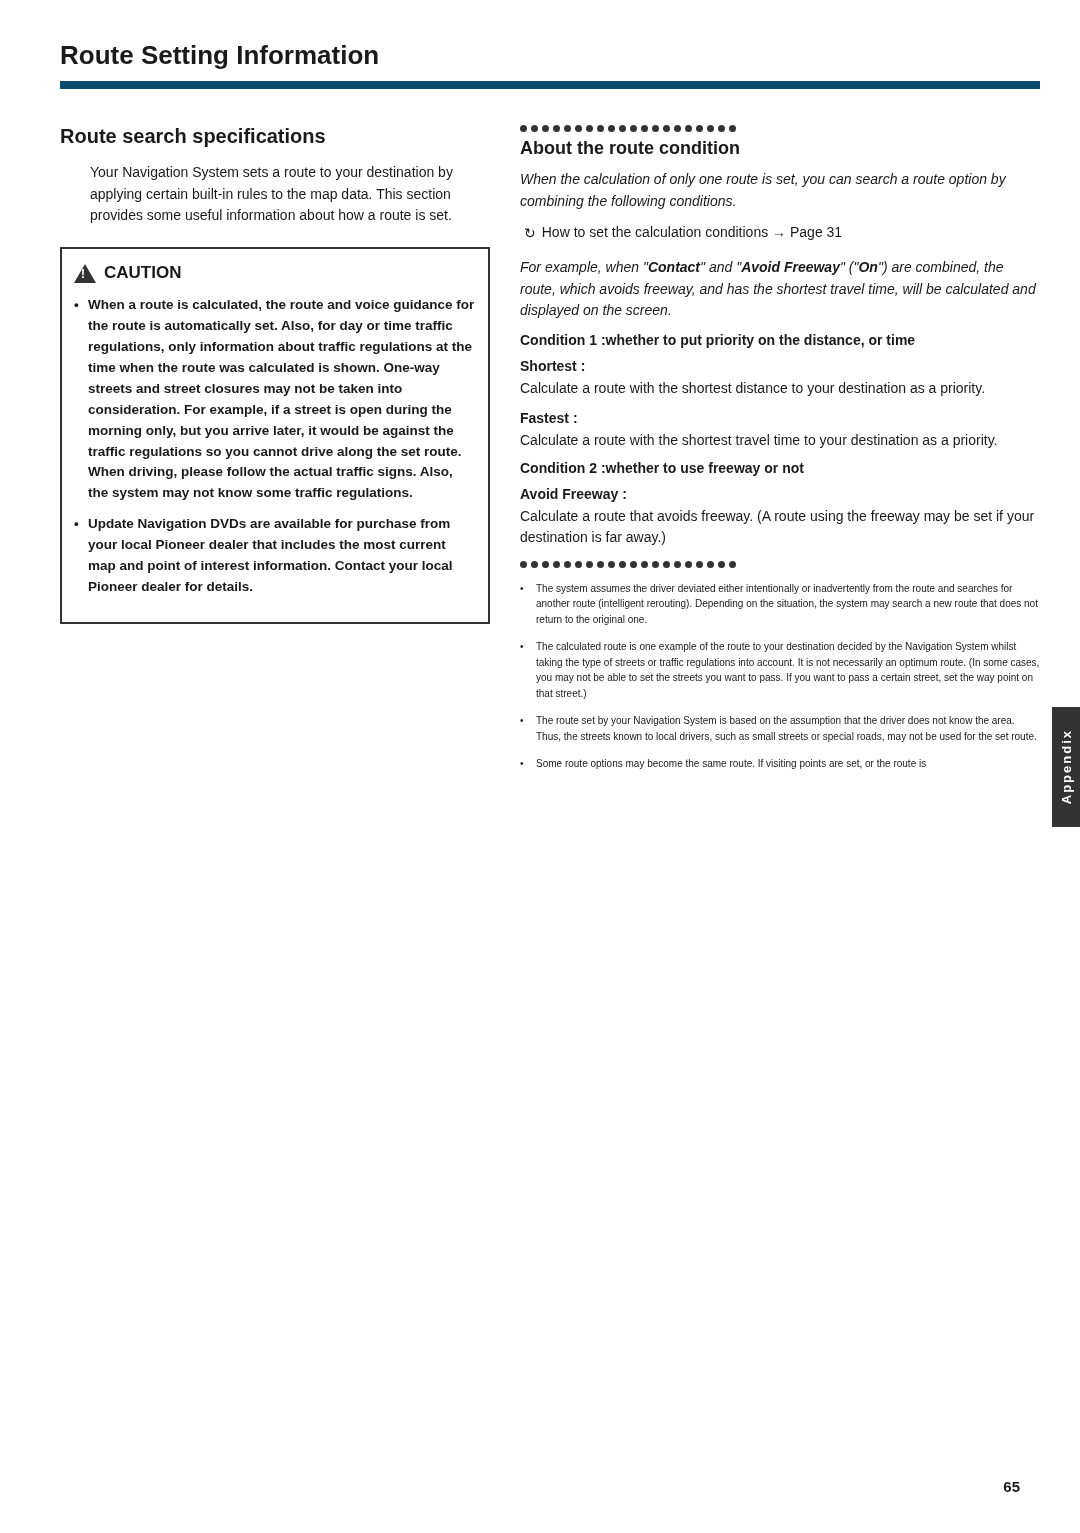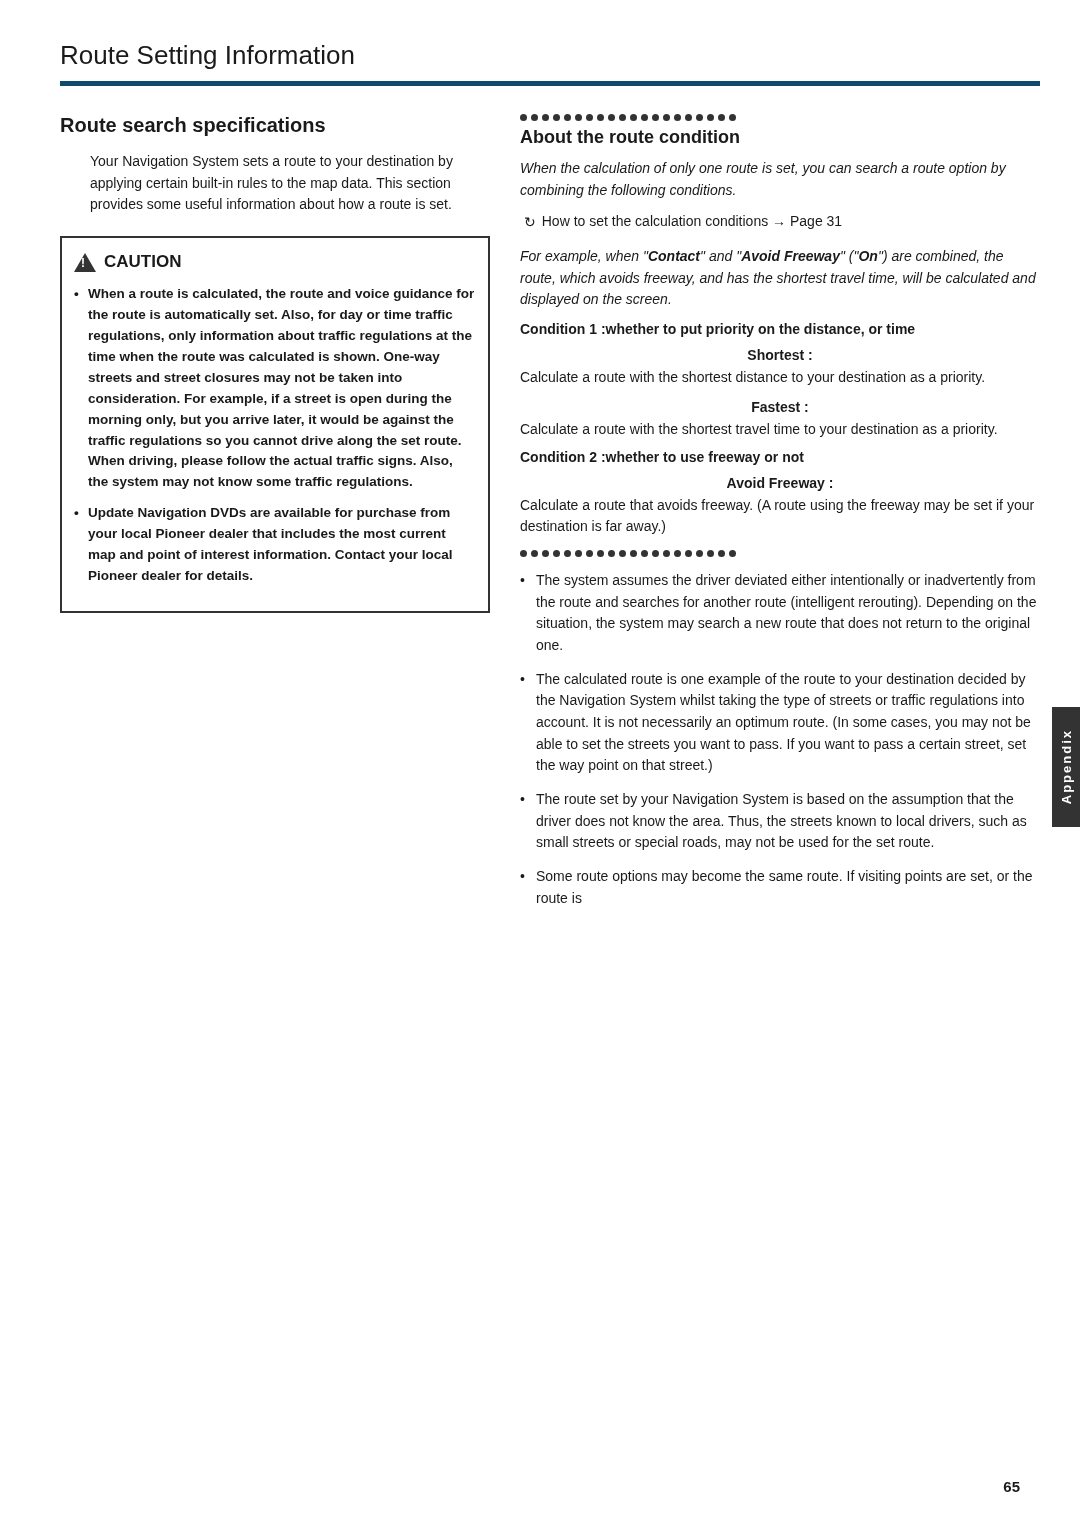--- a/index.html
+++ b/index.html
@@ -27,24 +27,24 @@
 
     .main-content {
       flex: 1;
       padding: 40px 40px 40px 60px;
       display: flex;
       flex-direction: column;
     }
 
     .page-title {
       font-size: 26px;
-      font-weight: normal;
-      border-bottom: 5px solid #0c4a6e;
+      font-weight: bold;
+      border-bottom: 8px solid #0c4a6e;
       padding-bottom: 10px;
-      margin-bottom: 28px;
+      margin-bottom: 36px;
     }
 
     .two-column {
       display: flex;
       gap: 30px;
       flex: 1;
     }
 
     .left-column {
       width: 430px;
@@ -173,41 +173,40 @@
       font-weight: bold;
       margin-bottom: 10px;
       margin-top: 6px;
     }
 
     .sub-heading {
       font-size: 14px;
       font-weight: bold;
       margin-bottom: 4px;
       margin-top: 10px;
-      text-align: center;
     }
 
     .body-text {
       font-size: 14px;
       line-height: 1.55;
       margin-bottom: 8px;
     }
 
     .bottom-dots-divider {
       display: flex;
       align-items: center;
       gap: 4px;
       margin-top: 12px;
       margin-bottom: 12px;
     }
 
     .bullet-list {
       list-style: none;
       padding: 0;
-      font-size: 14px;
+      font-size: 10px;
       line-height: 1.55;
       margin-top: 13px;
     }
 
     .bullet-list li {
       padding-left: 16px;
       position: relative;
       margin-bottom: 12px;
     }
 

